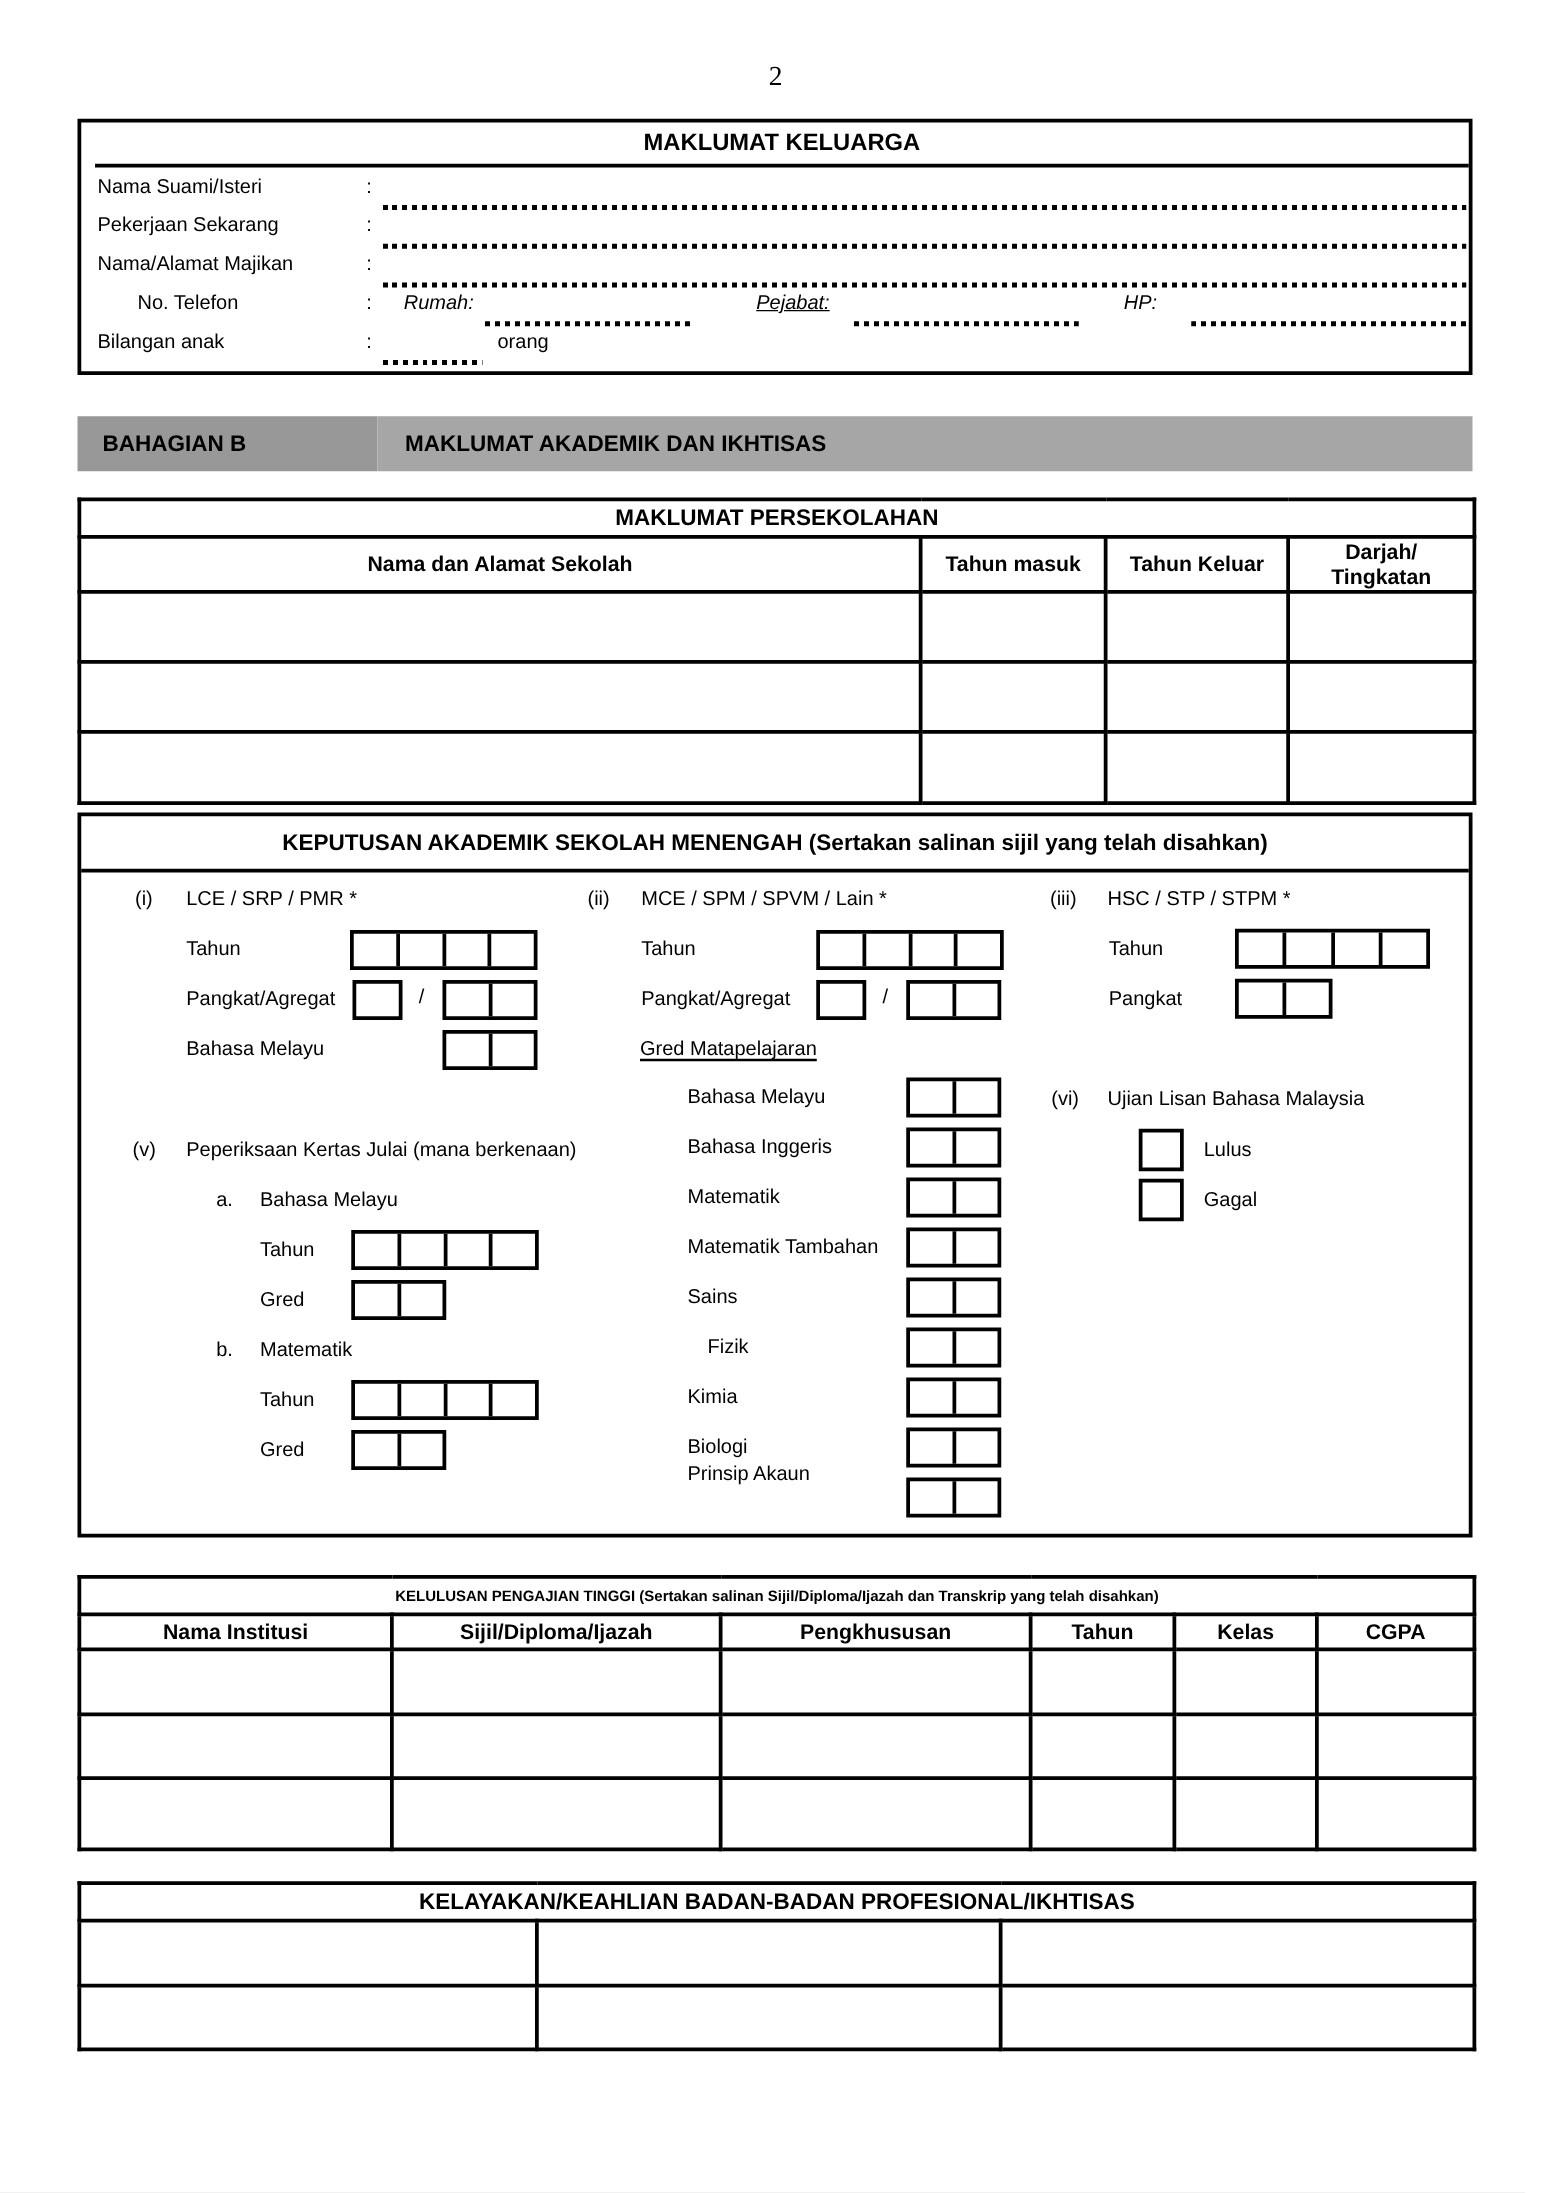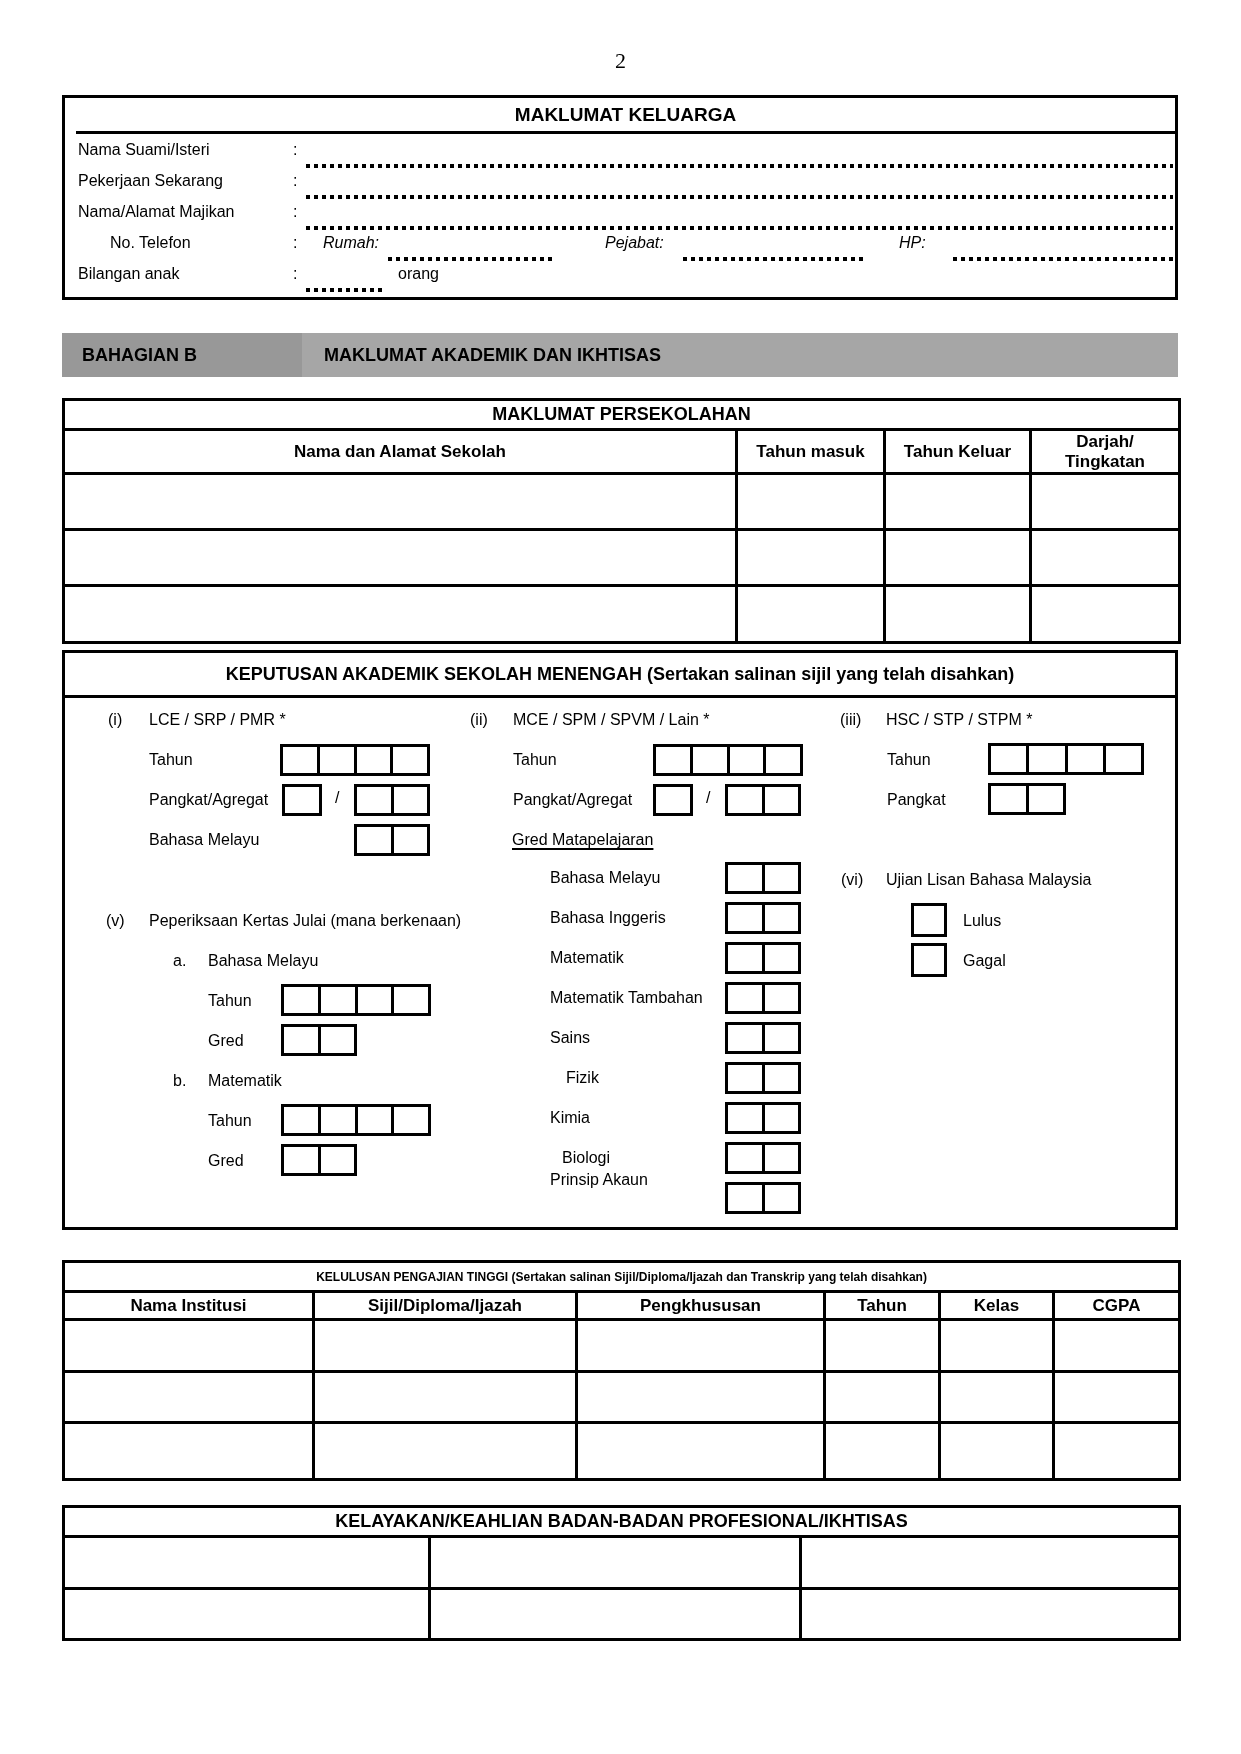--- a/index.html
+++ b/index.html
@@ -70,21 +70,21 @@
     <div class="dotline" style="left:241px;top:97px;width:867px;"></div>
 
     <span class="lb" style="left:13px;top:104px;">Nama/Alamat Majikan</span>
     <span class="lb" style="left:228px;top:104px;">:</span>
     <div class="dotline" style="left:241px;top:128px;width:867px;"></div>
 
     <span class="lb" style="left:13px;top:135px;margin-left:32px;">No. Telefon</span>
     <span class="lb" style="left:228px;top:135px;">:</span>
     <span class="lb it" style="left:258px;top:135px;">Rumah:</span>
     <div class="dotline" style="left:323px;top:159px;width:167px;"></div>
-    <span class="lb it" style="left:540px;top:135px;">Pejabat:</span>
+    <span class="lb it" style="left:540px;top:135px;text-decoration:underline;">Pejabat:</span>
     <div class="dotline" style="left:618px;top:159px;width:180px;"></div>
     <span class="lb it" style="left:834px;top:135px;">HP:</span>
     <div class="dotline" style="left:888px;top:159px;width:220px;"></div>
 
     <span class="lb" style="left:13px;top:166px;">Bilangan anak</span>
     <span class="lb" style="left:228px;top:166px;">:</span>
     <div class="dotline" style="left:241px;top:190px;width:80px;"></div>
     <span class="lb" style="left:333px;top:166px;">orang</span>
   </div>
 
@@ -207,21 +207,21 @@
     <span class="lb" style="left:485px;top:415px;margin-left:16px;">Fizik</span>
     <div class="bx w2" style="left:660px;top:409px;">
         <i></i>
         <i></i>
       </div>
     <span class="lb" style="left:485px;top:455px;">Kimia</span>
     <div class="bx w2" style="left:660px;top:449px;">
         <i></i>
         <i></i>
       </div>
-    <span class="lb" style="left:485px;top:495px;margin-left:12px;">Biologi</span>
+    <span class="lb" style="left:485px;top:495px;">Biologi</span>
     <div class="bx w2" style="left:660px;top:489px;">
         <i></i>
         <i></i>
       </div>
     <span class="lb" style="left:485px;top:517px;">Prinsip Akaun</span>
     <div class="bx w2" style="left:660px;top:529px;">
         <i></i>
         <i></i>
       </div>
 

